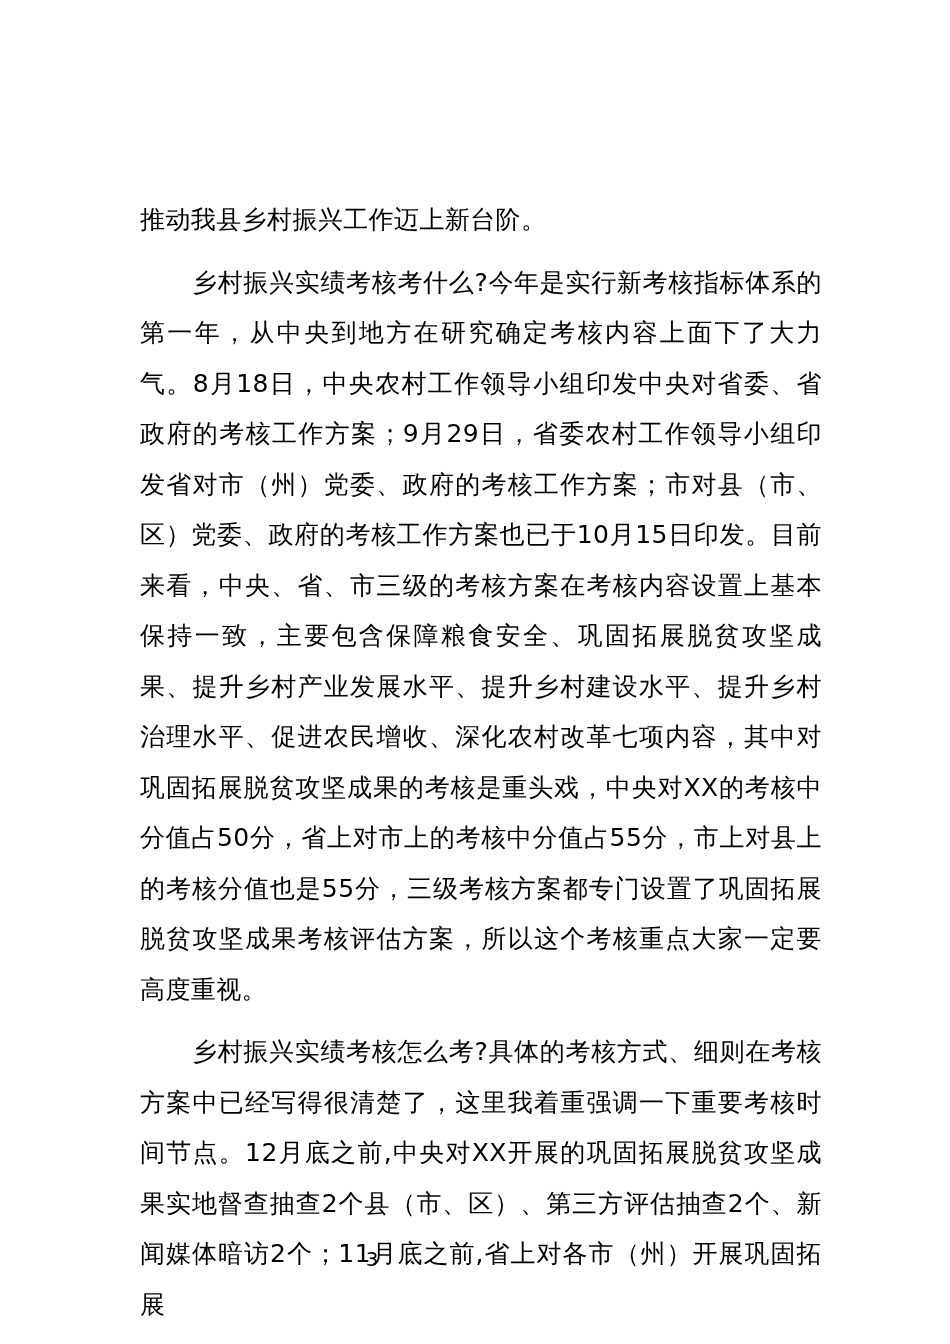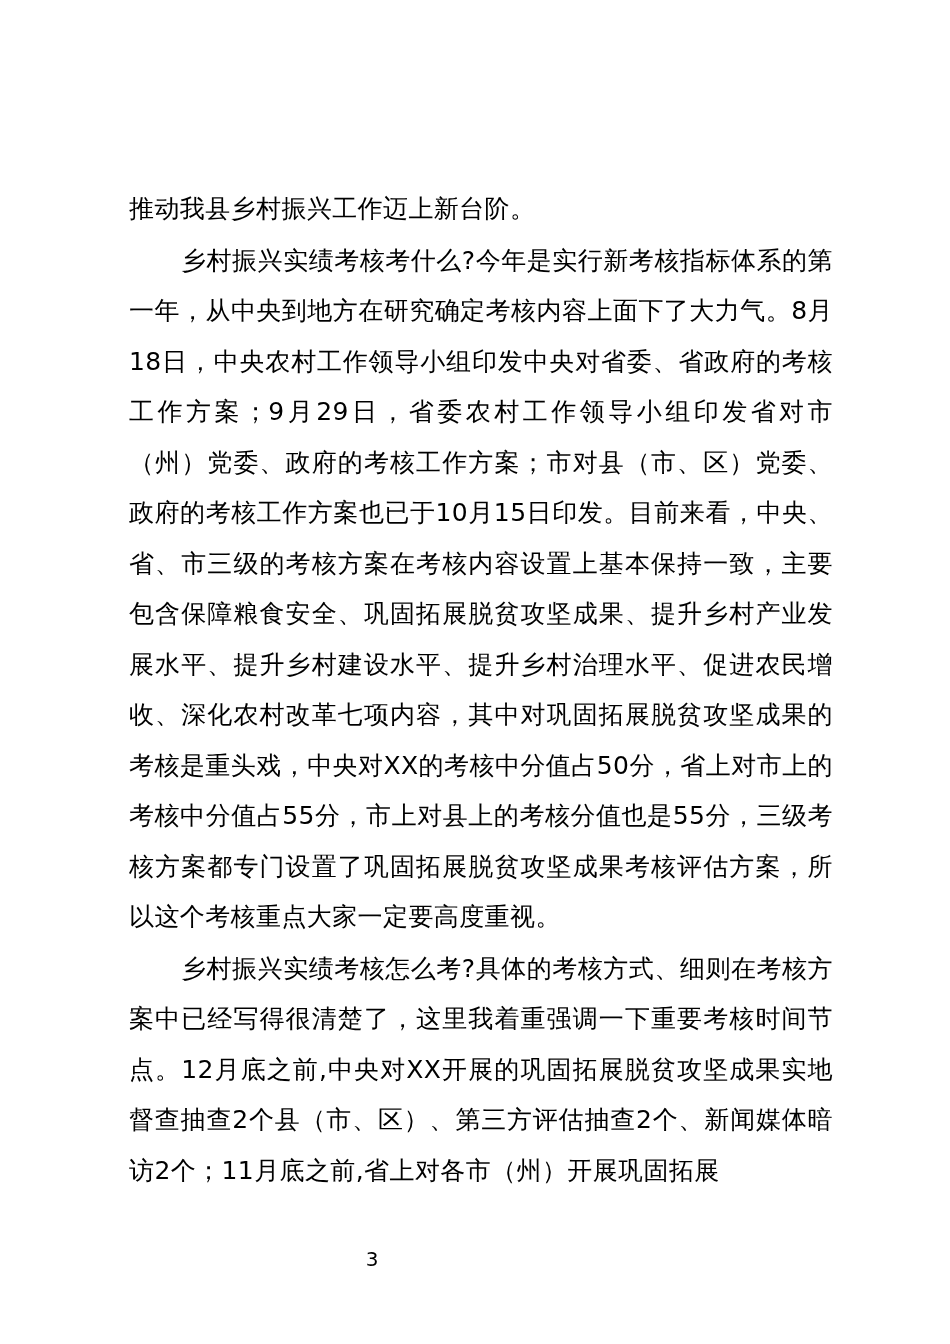--- a/index.html
+++ b/index.html
@@ -5,21 +5,21 @@
   html, body { margin: 0; padding: 0; background: #ffffff; }
   body { width: 950px; height: 1344px; position: relative; overflow: hidden; }
   .page { position: absolute; left: 0; top: 0; width: 950px; height: 1344px; background: #fff; }
   .body-text {
     position: absolute; left: 128px; top: 183px; width: 706px;
     font-family: "DejaVu Sans", "Liberation Sans", sans-serif;
     font-size: 25px; line-height: 50.5px; color: #000;
     text-align: justify; text-justify: inter-character;
     letter-spacing: 0.4px;
   }
-  .para { margin: 1px; }
+  .para { margin: 12px; }
   .indent { text-indent: 52px; }
   .bold { font-weight: normal; }
   .page-number {
     position: absolute; left: 0; width: 744px; top: 1247px; text-align: center;
     font-family: "DejaVu Sans", "Liberation Sans", sans-serif;
     font-size: 20px; color: #000;
   }
 </style>
 </head>
 <body>

